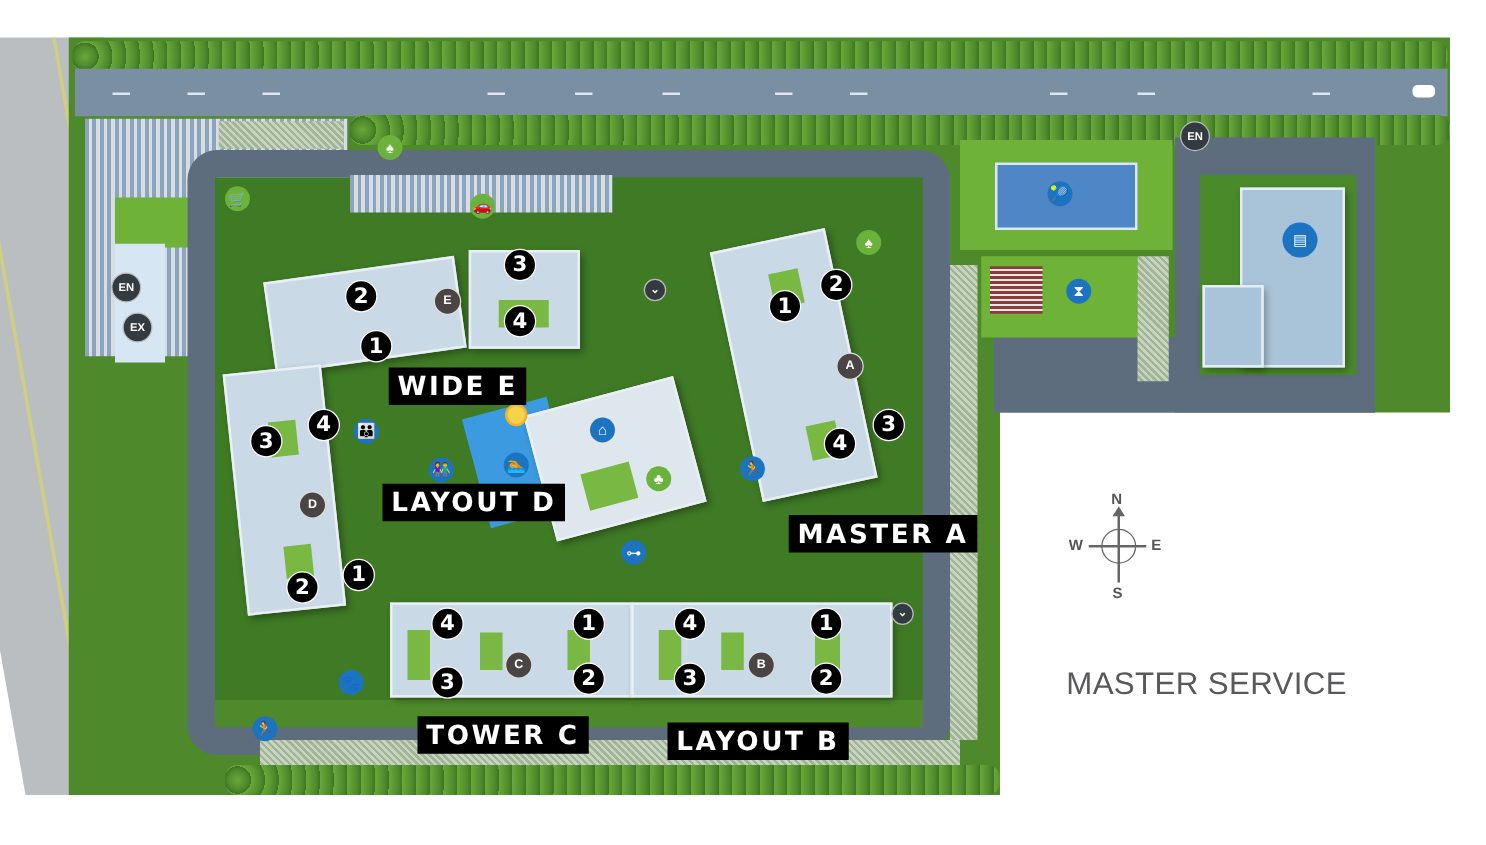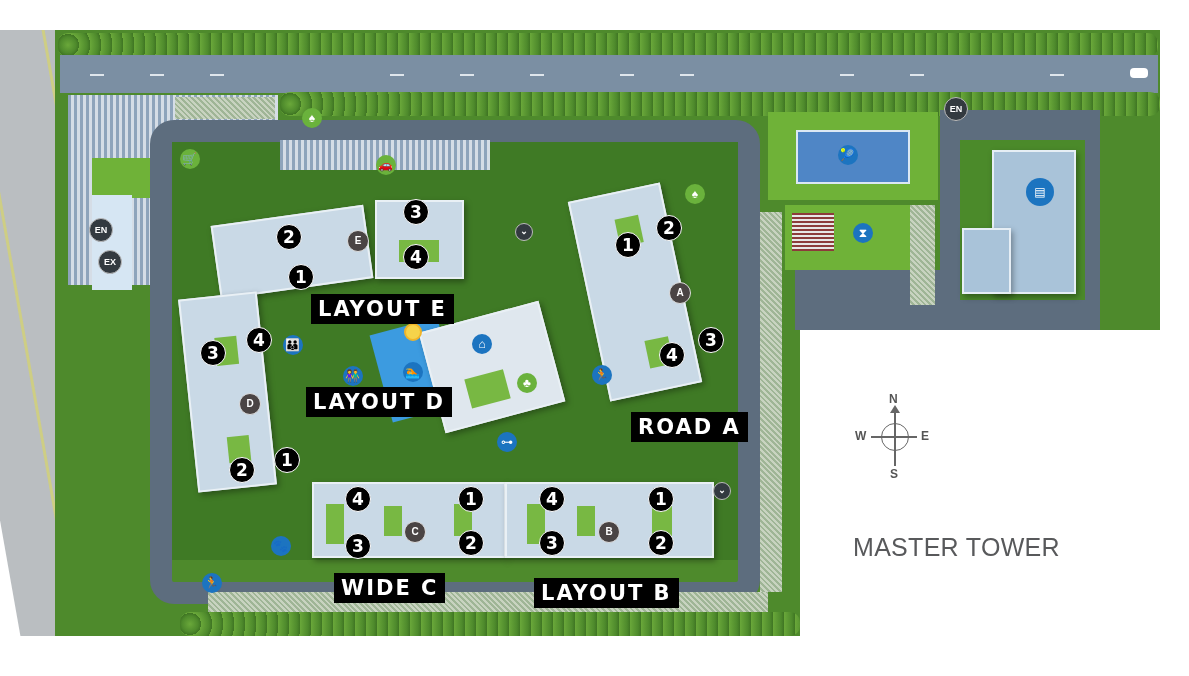--- a/index.html
+++ b/index.html
@@ -151,54 +151,54 @@
 <div class="abs amenity" style="left:202px;top:573px;">🏃</div>
 <div class="abs gate" style="left:515px;top:223px;width:16px;height:16px;line-height:14px;">⌄</div>
 <div class="abs gate" style="left:713px;top:482px;width:16px;height:16px;line-height:14px;">⌄</div>
 <div class="abs" style="left:404px;top:323px;width:14px;height:14px;background:#f6d34a;border:2px solid #f0b429;border-radius:50%;"></div>
 
 <div class="abs num" style="left:276px;top:224px;">2</div>
 <div class="abs num" style="left:288px;top:264px;">1</div>
 <div class="abs num" style="left:403px;top:199px;">3</div>
 <div class="abs num" style="left:403px;top:244px;">4</div>
 <div class="abs letter" style="left:347px;top:230px;">E</div>
-<div class="abs tower-label" style="left:311px;top:294px;">LAYOUT E</div>
+<div class="abs tower-label" style="left:311px;top:294px;">WIDE E</div>
 
 <div class="abs num" style="left:200px;top:340px;">3</div>
 <div class="abs num" style="left:246px;top:327px;">4</div>
 <div class="abs letter" style="left:239px;top:393px;">D</div>
 <div class="abs num" style="left:229px;top:457px;">2</div>
 <div class="abs num" style="left:274px;top:447px;">1</div>
 <div class="abs tower-label" style="left:306px;top:387px;">LAYOUT D</div>
 
 <div class="abs num" style="left:615px;top:232px;">1</div>
 <div class="abs num" style="left:656px;top:215px;">2</div>
 <div class="abs letter" style="left:669px;top:282px;">A</div>
 <div class="abs num" style="left:698px;top:327px;">3</div>
 <div class="abs num" style="left:659px;top:342px;">4</div>
-<div class="abs tower-label" style="left:631px;top:412px;">ROAD A</div>
+<div class="abs tower-label" style="left:631px;top:412px;">MASTER A</div>
 
 <div class="abs num" style="left:345px;top:486px;">4</div>
 <div class="abs num" style="left:345px;top:533px;">3</div>
 <div class="abs letter" style="left:404px;top:521px;">C</div>
 <div class="abs num" style="left:458px;top:486px;">1</div>
 <div class="abs num" style="left:458px;top:530px;">2</div>
-<div class="abs tower-label" style="left:334px;top:573px;">WIDE C</div>
+<div class="abs tower-label" style="left:334px;top:573px;">TOWER C</div>
 
 <div class="abs num" style="left:539px;top:486px;">4</div>
 <div class="abs num" style="left:539px;top:530px;">3</div>
 <div class="abs letter" style="left:598px;top:521px;">B</div>
 <div class="abs num" style="left:648px;top:486px;">1</div>
 <div class="abs num" style="left:648px;top:530px;">2</div>
 <div class="abs tower-label" style="left:534px;top:578px;">LAYOUT B</div>
 
 <div class="abs compass">
   <div class="c-v"></div>
     <div class="c-h"></div>
     <div class="c-circle"></div>
     <div class="c-arrow"></div>
   <span style="position:absolute;left:34px;top:0px;">N</span>
   <span style="position:absolute;left:0px;top:37px;">W</span>
   <span style="position:absolute;left:66px;top:37px;">E</span>
   <span style="position:absolute;left:35px;top:75px;">S</span>
 </div>
 
-<div class="abs master-title">MASTER TOWER</div>
+<div class="abs master-title">MASTER SERVICE</div>
 
 </body></html>

